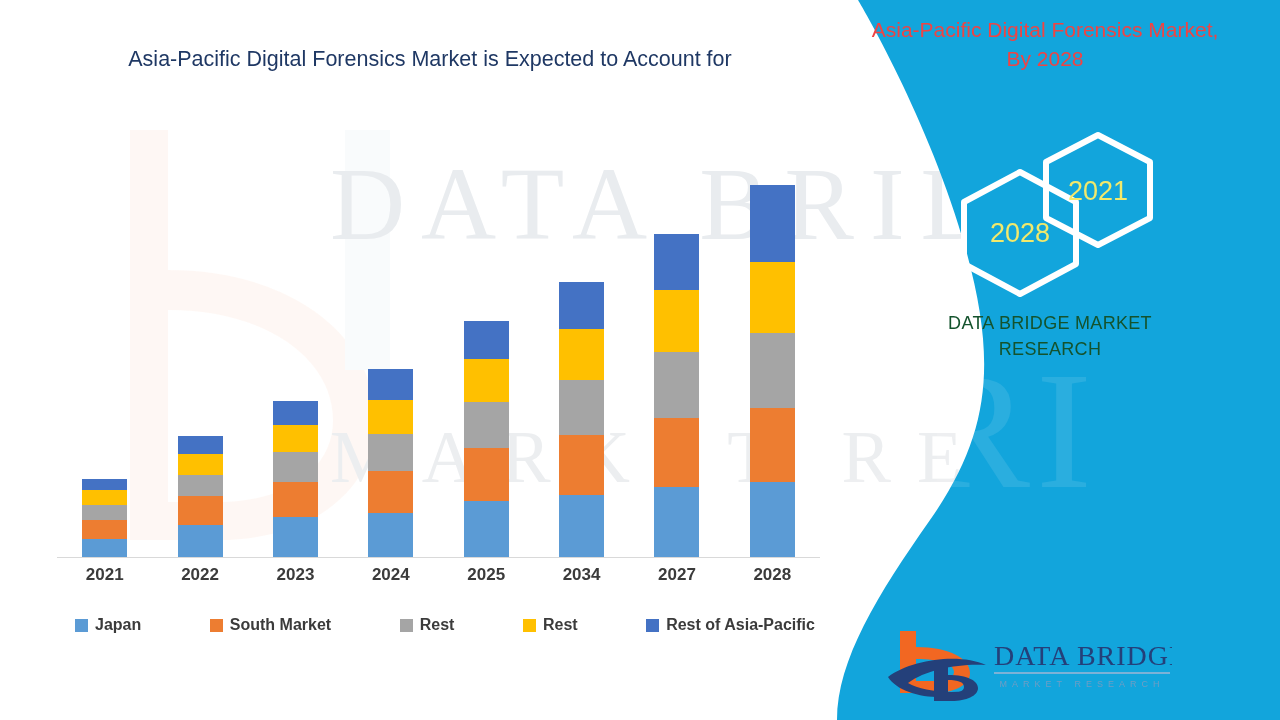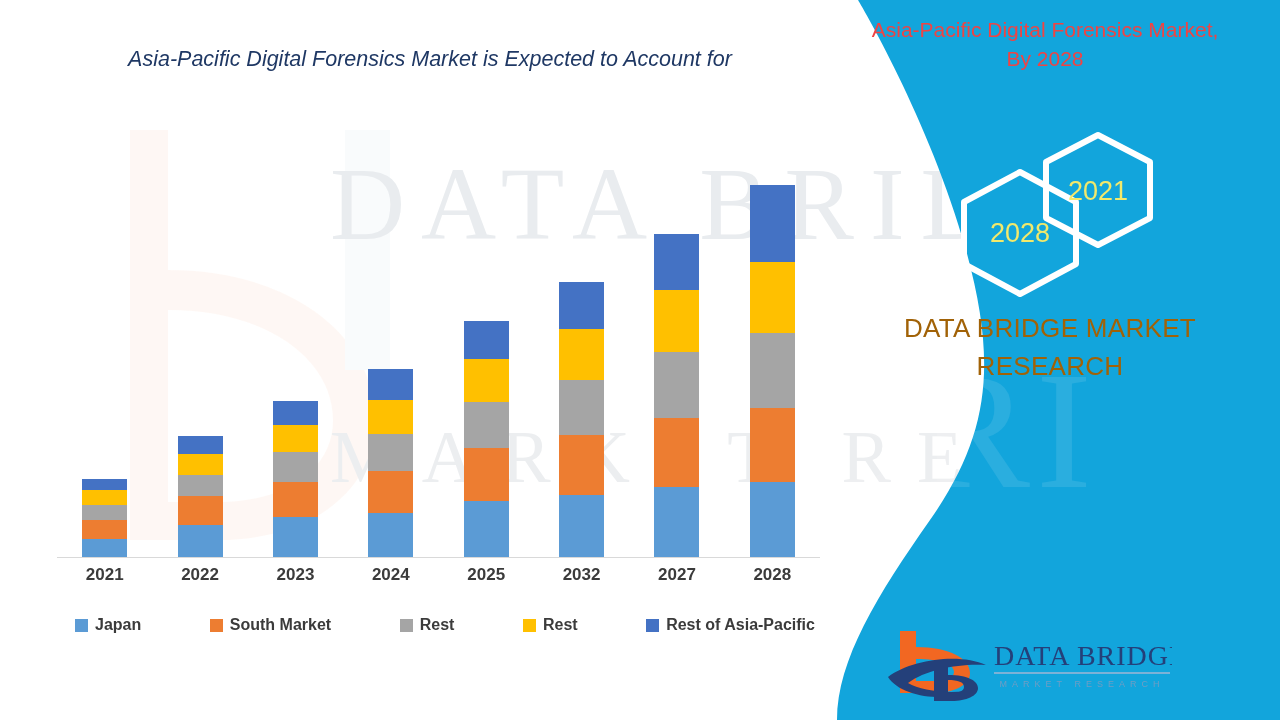--- a/index.html
+++ b/index.html
@@ -29,21 +29,20 @@
     font-size: 74px; font-weight: 400; letter-spacing: 26px;
     color: #eceef0; white-space: nowrap; line-height: 1;
     font-family: "Liberation Serif", serif;
   }
 
   
   .chart-title {
     position: absolute; left: 40px; top: 44px; width: 780px;
     text-align: center; color: #1f3864; font-size: 21.5px; line-height: 1.42;
     font-family: "Liberation Sans", sans-serif;
-    font-style: italic;
   }
 
   .plot { position: absolute; left: 0px; top: 140px; width: 830px; height: 420px; }
   .axis-line {
     position: absolute; left: 57px; top: 417px; width: 763px; height: 1px;
     background: #d9d9d9;
   }
   .bars {
     position: absolute; left: 57px; top: 0px; width: 763px; height: 418px;
     display: flex; align-items: flex-end;
@@ -70,21 +69,21 @@
 
   
   .right-panel { position: absolute; left: 800px; top: 0; width: 480px; height: 720px; }
   .panel-title {
     position: absolute; left: 30px; top: 16px; width: 430px; text-align: center;
     color: #ef4444; font-size: 21px; line-height: 1.38;
   }
   .hexwrap { position: absolute; left: 20px; top: 130px; width: 440px; height: 170px; }
   .brand {
     position: absolute; left: 40px; top: 310px; width: 420px; text-align: center;
-    color: #a16207; font-size: 26px; line-height: 1.45; letter-spacing: .3px;
+    color: #14532d; font-size: 18px; line-height: 1.45; letter-spacing: .3px;
   }
   .logo { position: absolute; left: 82px; top: 625px; width: 290px; height: 80px; }
   .wm-right-in { position: absolute; left: 0px; top: 346px; font-size: 168px;
                  color: rgba(255,255,255,.10); font-family:"Liberation Serif", serif;
                  letter-spacing: 6px; line-height: 1; white-space: nowrap; }
 </style>
 </head>
 <body>
 
 <div id="stage">
@@ -181,21 +180,21 @@
       </div>
     <div class="axis-line"></div>
   </div>
 
   <div class="xlabels" id="xlabels">
       <div class="xlabel">2021</div>
       <div class="xlabel">2022</div>
       <div class="xlabel">2023</div>
       <div class="xlabel">2024</div>
       <div class="xlabel">2025</div>
-      <div class="xlabel">2032</div>
+      <div class="xlabel">2034</div>
       <div class="xlabel">2027</div>
       <div class="xlabel">2028</div>
     </div>
 
   <div class="legend" id="legend">
       <div class="legend-item">
         <span class="legend-swatch" style="background: rgb(91, 155, 213);"></span>
         <span class="legend-label">Japan</span>
       </div>
       <div class="legend-item">

